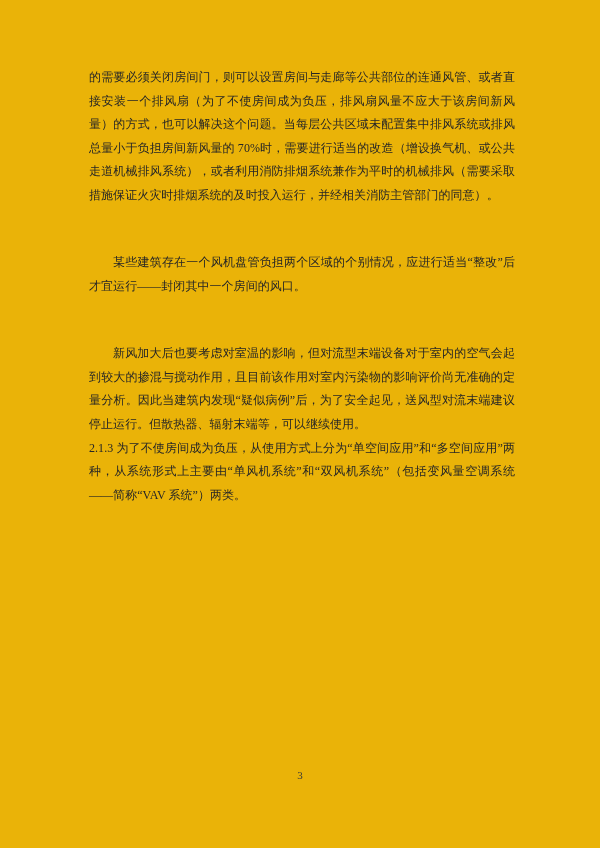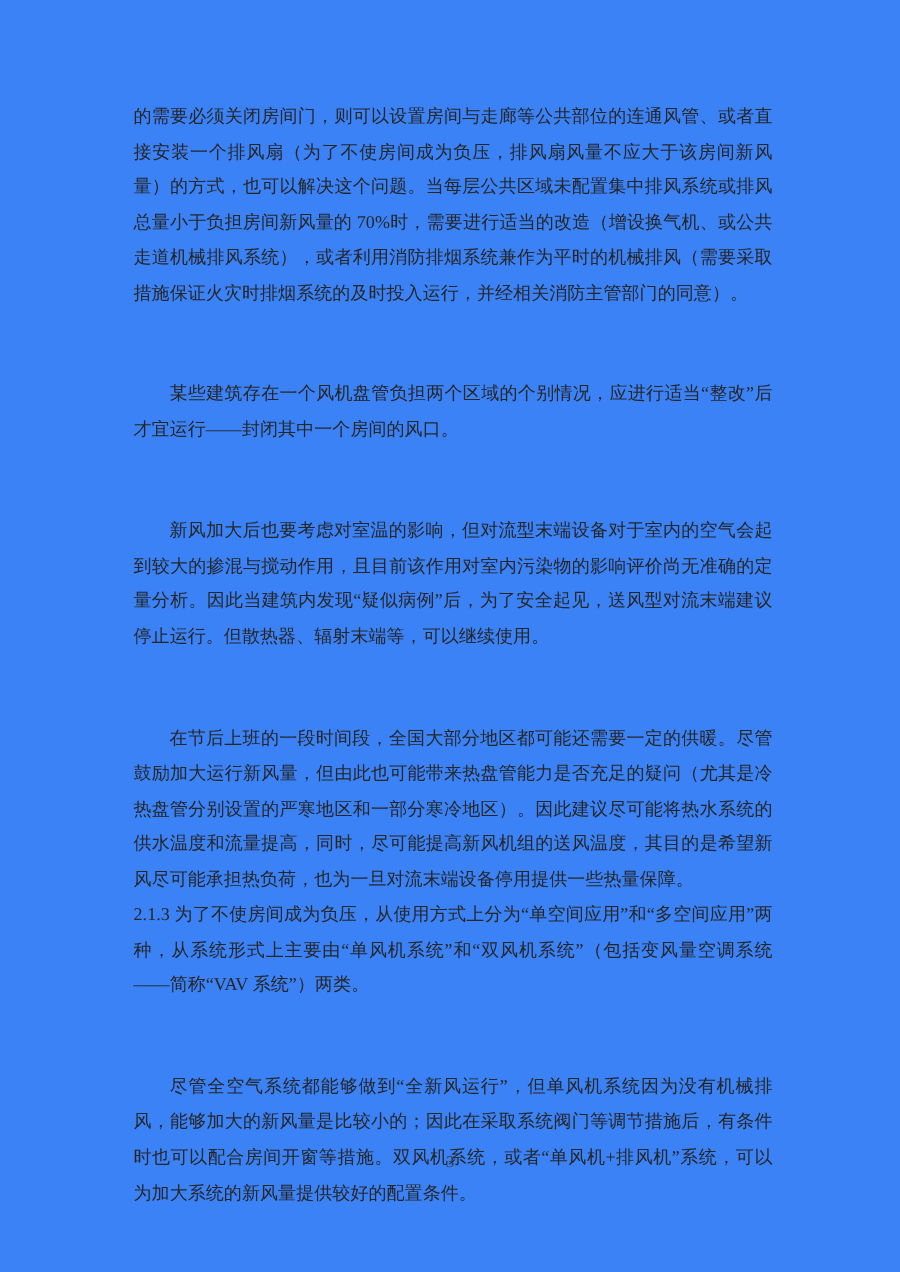--- a/index.html
+++ b/index.html
@@ -4,21 +4,21 @@
 <style>
   html, body {
     margin: 0;
     padding: 0;
     background: #ffffff;
   }
   .page {
     position: relative;
     width: 600px;
     height: 848px;
-    background: #3b82f6;
+    background: #eab308;
     overflow: hidden;
     font-family: "Liberation Serif", "DejaVu Serif", serif;
   }
   .text-block {
     position: absolute;
     left: 89px;
     top: 66px;
     width: 426px;
   }
   p.para {
@@ -46,18 +46,16 @@
   }
 </style>
 </head>
 <body>
 
 <div class="page">
   <div class="text-block">
     <p class="para" data-indent="false">的需要必须关闭房间门，则可以设置房间与走廊等公共部位的连通风管、或者直接安装一个排风扇（为了不使房间成为负压，排风扇风量不应大于该房间新风量）的方式，也可以解决这个问题。当每层公共区域未配置集中排风系统或排风总量小于负担房间新风量的 70%时，需要进行适当的改造（增设换气机、或公共走道机械排风系统），或者利用消防排烟系统兼作为平时的机械排风（需要采取措施保证火灾时排烟系统的及时投入运行，并经相关消防主管部门的同意）。</p>
     <p class="para" data-indent="true">某些建筑存在一个风机盘管负担两个区域的个别情况，应进行适当“整改”后才宜运行——封闭其中一个房间的风口。</p>
     <p class="para" data-indent="true">新风加大后也要考虑对室温的影响，但对流型末端设备对于室内的空气会起到较大的掺混与搅动作用，且目前该作用对室内污染物的影响评价尚无准确的定量分析。因此当建筑内发现“疑似病例”后，为了安全起见，送风型对流末端建议停止运行。但散热器、辐射末端等，可以继续使用。</p>
-    <p class="para" data-indent="true">在节后上班的一段时间段，全国大部分地区都可能还需要一定的供暖。尽管鼓励加大运行新风量，但由此也可能带来热盘管能力是否充足的疑问（尤其是冷热盘管分别设置的严寒地区和一部分寒冷地区）。因此建议尽可能将热水系统的供水温度和流量提高，同时，尽可能提高新风机组的送风温度，其目的是希望新风尽可能承担热负荷，也为一旦对流末端设备停用提供一些热量保障。</p>
     <p class="para" data-indent="false">2.1.3 为了不使房间成为负压，从使用方式上分为“单空间应用”和“多空间应用”两种，从系统形式上主要由“单风机系统”和“双风机系统”（包括变风量空调系统——简称“VAV 系统”）两类。</p>
-    <p class="para" data-indent="true">尽管全空气系统都能够做到“全新风运行”，但单风机系统因为没有机械排风，能够加大的新风量是比较小的；因此在采取系统阀门等调节措施后，有条件时也可以配合房间开窗等措施。双风机系统，或者“单风机+排风机”系统，可以为加大系统的新风量提供较好的配置条件。</p>
   </div>
   <div class="page-number">3</div>
 </div>
 
 </body></html>

